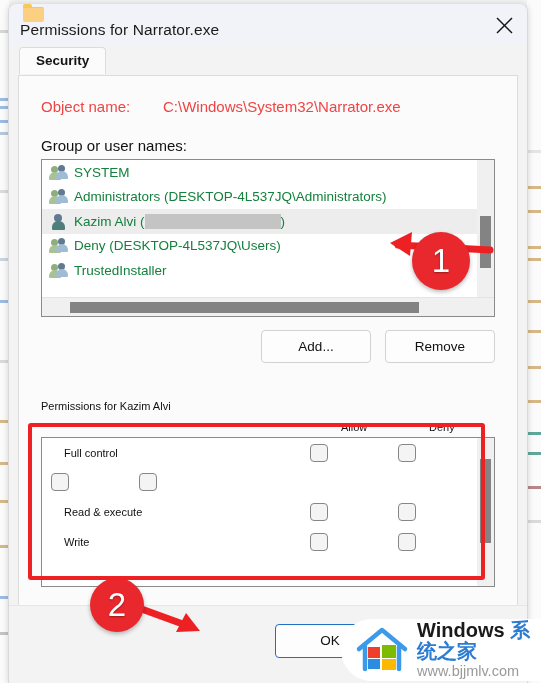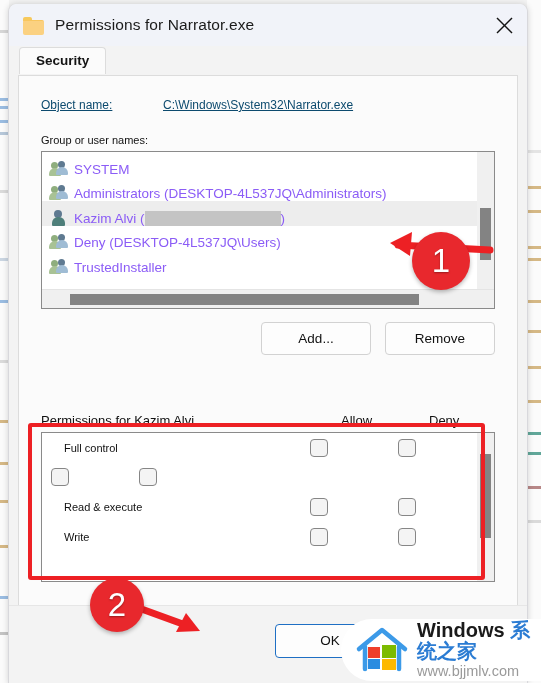--- a/index.html
+++ b/index.html
@@ -46,22 +46,23 @@
     border-radius: 8px 8px 0 0;
     box-shadow: 0 0 6px rgba(0,0,0,.16);
     overflow: hidden;
   }
 
   .titlebar {
     height: 42px;
     background: #f1f3f9;
     border-radius: 7px 7px 0 0;
     display: flex;
-    align-items: center;
-    position: relative;
+    align-items: flex-start;
+    position: relative;
+    flex-direction: column;
   }
   .folder-icon {
     margin-left: 14px;
     width: 21px; height: 17px;
     position: relative;
   }
   .folder-icon .tab {
     position: absolute; left: 0; top: 0;
     width: 9px; height: 4px;
     background: #f7c95c;
@@ -116,54 +117,53 @@
     top: 71px;
     bottom: 71px;
     background: #fbfbfb;
     border: 1px solid #dcdcdc;
   }
 
   
   .row-objname {
     display: flex;
     padding: 22px 0 0 22px;
-    font-size: 12px;
-    color: #0c4a6e;
-    text-decoration: underline;
+    font-size: 15px;
+    color: #ef4444;
   }
   .row-objname .label { width: 122px; }
 
   .section-label {
     padding: 22px 0 5px 22px;
-    font-size: 11px;
+    font-size: 15px;
     color: #111;
   }
 
   .listbox-wrap {
     margin: 0 22px 0 22px;
     height: 158px;
     background: #ffffff;
     border: 1px solid #8a8a8a;
     position: relative;
     box-sizing: border-box;
   }
   .list-area {
     position: absolute;
     left: 0; right: 17px; top: 0;
     bottom: 18px;
     overflow: hidden;
     background: #fff;
   }
   .list-item {
     display: flex;
-    align-items: flex-end;
+    align-items: center;
     height: 24.5px;
     padding-left: 7px;
     font-size: 13.5px;
-    color: #8b5cf6;
+    color: #15803d;
     white-space: nowrap;
   }
   .list-item.selected { background: #ededed; }
 
   .usr-icon {
     width: 19px; height: 17px;
     margin-right: 6px;
     position: relative;
     flex: none;
   }
@@ -238,23 +238,23 @@
     display: flex;
     align-items: center;
     justify-content: center;
     font-family: "Liberation Sans", sans-serif;
     cursor: default;
   }
 
   
   .perm-head {
     display: flex;
-    align-items: flex-end;
+    align-items: center;
     padding: 16px 0 4px 22px;
-    font-size: 13px;
+    font-size: 11px;
     color: #111;
   }
   .perm-head .ptitle { flex: 1; }
   .perm-head .colh {
     width: 88px;
     text-align: left;
     margin-top: 42px;
   }
 
   .perm-wrap {

